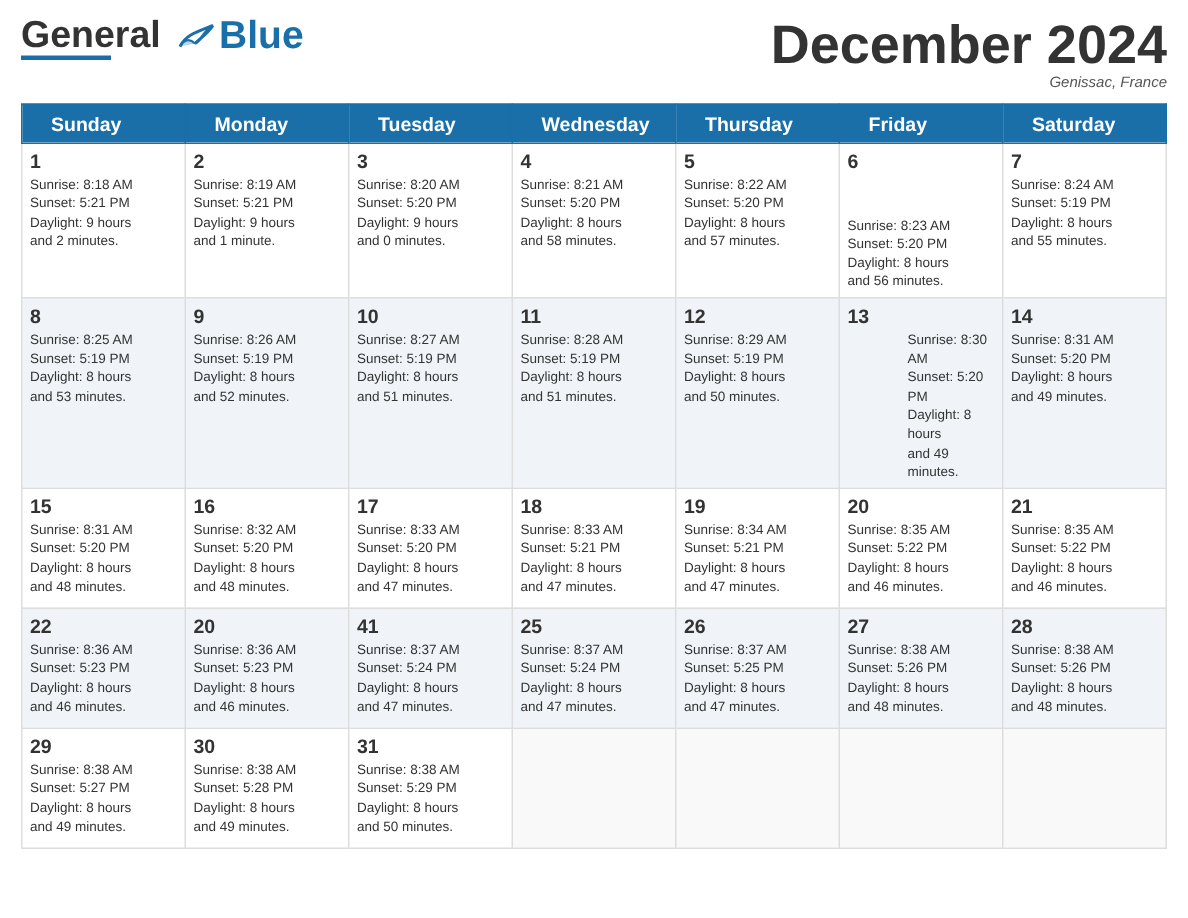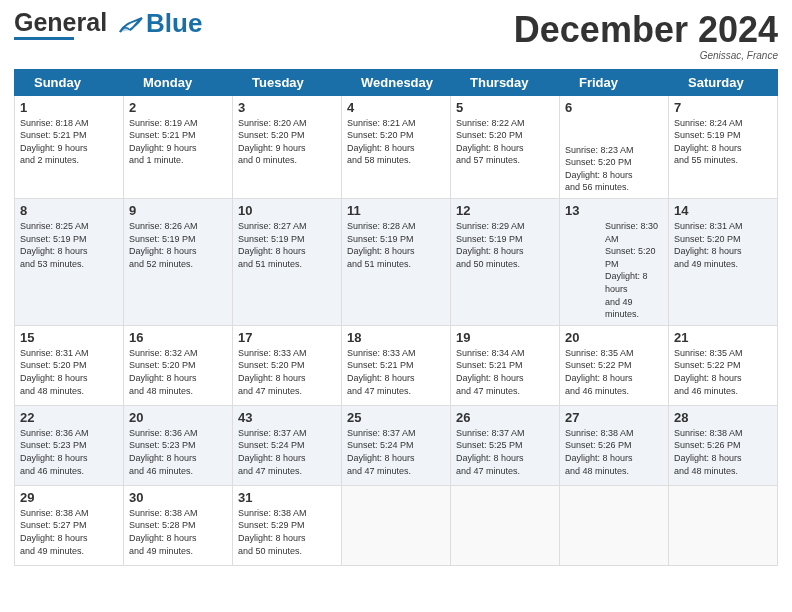--- a/index.html
+++ b/index.html
@@ -287,21 +287,21 @@
 and 46 minutes.</div>
           </td>
           <td>
             <span class="day-num">20</span>
             <div class="day-info" style="white-space: pre-line;">Sunrise: 8:36 AM
 Sunset: 5:23 PM
 Daylight: 8 hours
 and 46 minutes.</div>
           </td>
           <td>
-            <span class="day-num">43</span>
+            <span class="day-num">41</span>
             <div class="day-info" style="white-space: pre-line;">Sunrise: 8:37 AM
 Sunset: 5:24 PM
 Daylight: 8 hours
 and 47 minutes.</div>
           </td>
           <td>
             <span class="day-num">25</span>
             <div class="day-info" style="white-space: pre-line;">Sunrise: 8:37 AM
 Sunset: 5:24 PM
 Daylight: 8 hours

